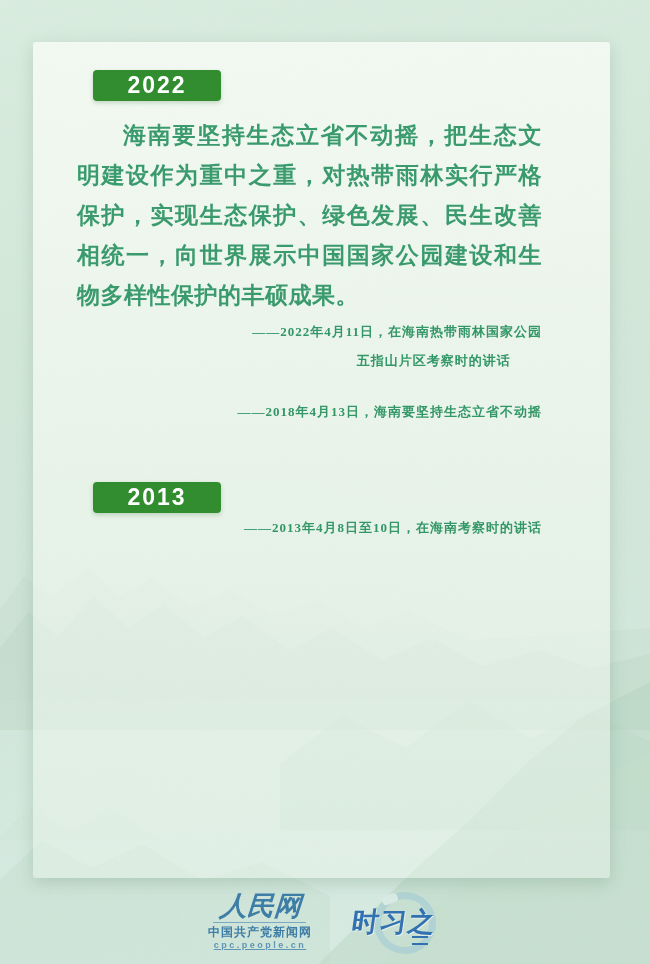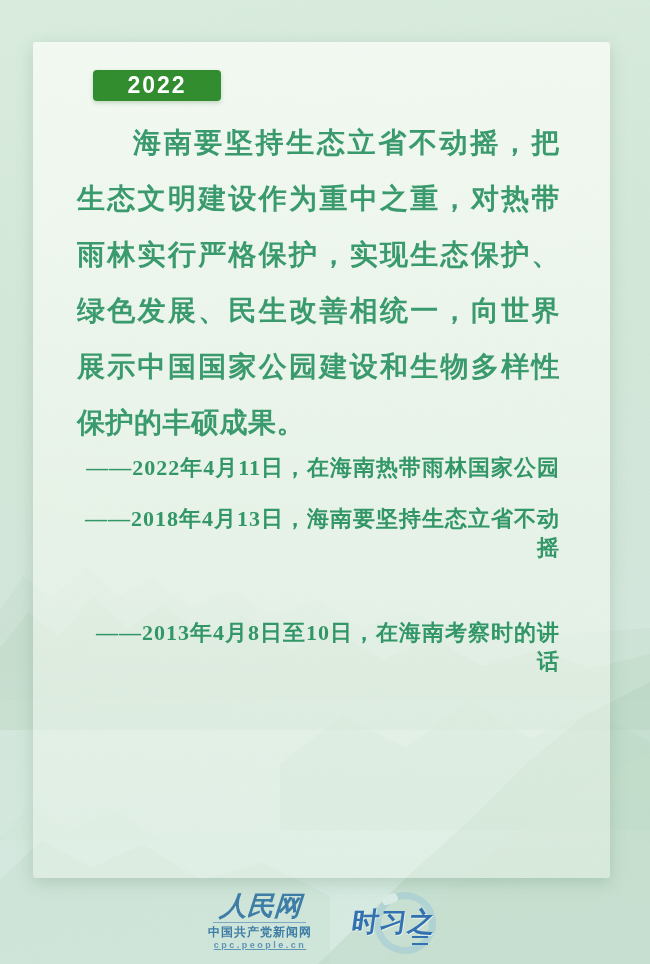--- a/index.html
+++ b/index.html
@@ -13,41 +13,41 @@
     background:linear-gradient(170deg,#d9ecde 0%,#d3e7d8 35%,#d2e6da 60%,#d5e9e0 82%,#d8ebe4 100%);
   }
   .mountains{position:absolute;left:0;top:0;width:650px;height:964px;z-index:1;pointer-events:none;}
   .grain{position:absolute;left:0;top:0;width:650px;height:964px;z-index:6;pointer-events:none;opacity:.5;}
   .quote-card{
     position:absolute;left:33px;top:42px;width:577px;height:836px;z-index:2;
     background:linear-gradient(180deg,rgba(248,252,246,0.85) 0%,rgba(244,250,241,0.66) 55%,rgba(240,248,238,0.42) 100%);
     border-radius:3px;
     box-shadow:0 5px 16px rgba(105,145,118,0.30);
     box-sizing:border-box;
-    padding:28px 50px 0 44px;
+    padding:28px 68px 0 44px;
   }
   .section{position:relative;}
   .sec-1{margin-bottom:22px;}
   .sec-2{margin-bottom:56px;}
   .year-badge{
     display:flex;align-items:center;justify-content:center;
     width:128px;height:31px;margin-left:16px;
     background:#2e8b2b;border-radius:4px;
     color:#ffffff;font-size:23px;font-weight:bold;letter-spacing:2px;
     box-shadow:0 2px 4px rgba(46,110,50,0.25);
   }
   .quote-text{
     margin:14px 0 2px 0;
-    font-size:28px;line-height:56px;font-weight:bold;
+    font-size:23px;line-height:40px;font-weight:bold;
     color:#37996b;text-indent:2em;letter-spacing:.5px;
     text-align:justify;
   }
   .attribution{
     font-family:"Liberation Serif", serif;
-    font-size:22px;line-height:29px;font-weight:bold;
+    font-size:13px;line-height:29px;font-weight:bold;
     color:#2f9565;text-align:right;letter-spacing:1px;
   }
   .attr-line-2{padding-right:2.4em;}
   .footer{
     position:absolute;left:0;top:888px;width:650px;height:66px;z-index:4;
     display:flex;align-items:center;justify-content:center;gap:34px;
   }
   .people-net{display:flex;flex-direction:column;align-items:center;line-height:1;}
   .pn-script{
     font-family:"Liberation Serif", serif;font-style:italic;font-weight:bold;
@@ -96,30 +96,34 @@
 
   <div class="quote-card">
 
     <div class="section sec-1">
       <div class="year-badge">
         <span>2022</span>
       </div>
       <p class="quote-text">海南要坚持生态立省不动摇，把生态文明建设作为重中之重，对热带雨林实行严格保护，实现生态保护、绿色发展、民生改善相统一，向世界展示中国国家公园建设和生物多样性保护的丰硕成果。</p>
       <div class="attribution">
         <div>——2022年4月11日，在海南热带雨林国家公园</div>
+        <div class="attr-line-2">五指山片区考察时的讲话</div>
       </div>
     </div>
 
     <div class="section sec-2">
       <div class="attribution">
         <div>——2018年4月13日，海南要坚持生态立省不动摇</div>
       </div>
     </div>
 
     <div class="section sec-3">
+      <div class="year-badge">
+        <span>2013</span>
+      </div>
       <div class="attribution">
         <div>——2013年4月8日至10日，在海南考察时的讲话</div>
       </div>
     </div>
 
   </div>
 
   <div class="footer">
     <div class="people-net">
       <div class="pn-script">人民网</div>

